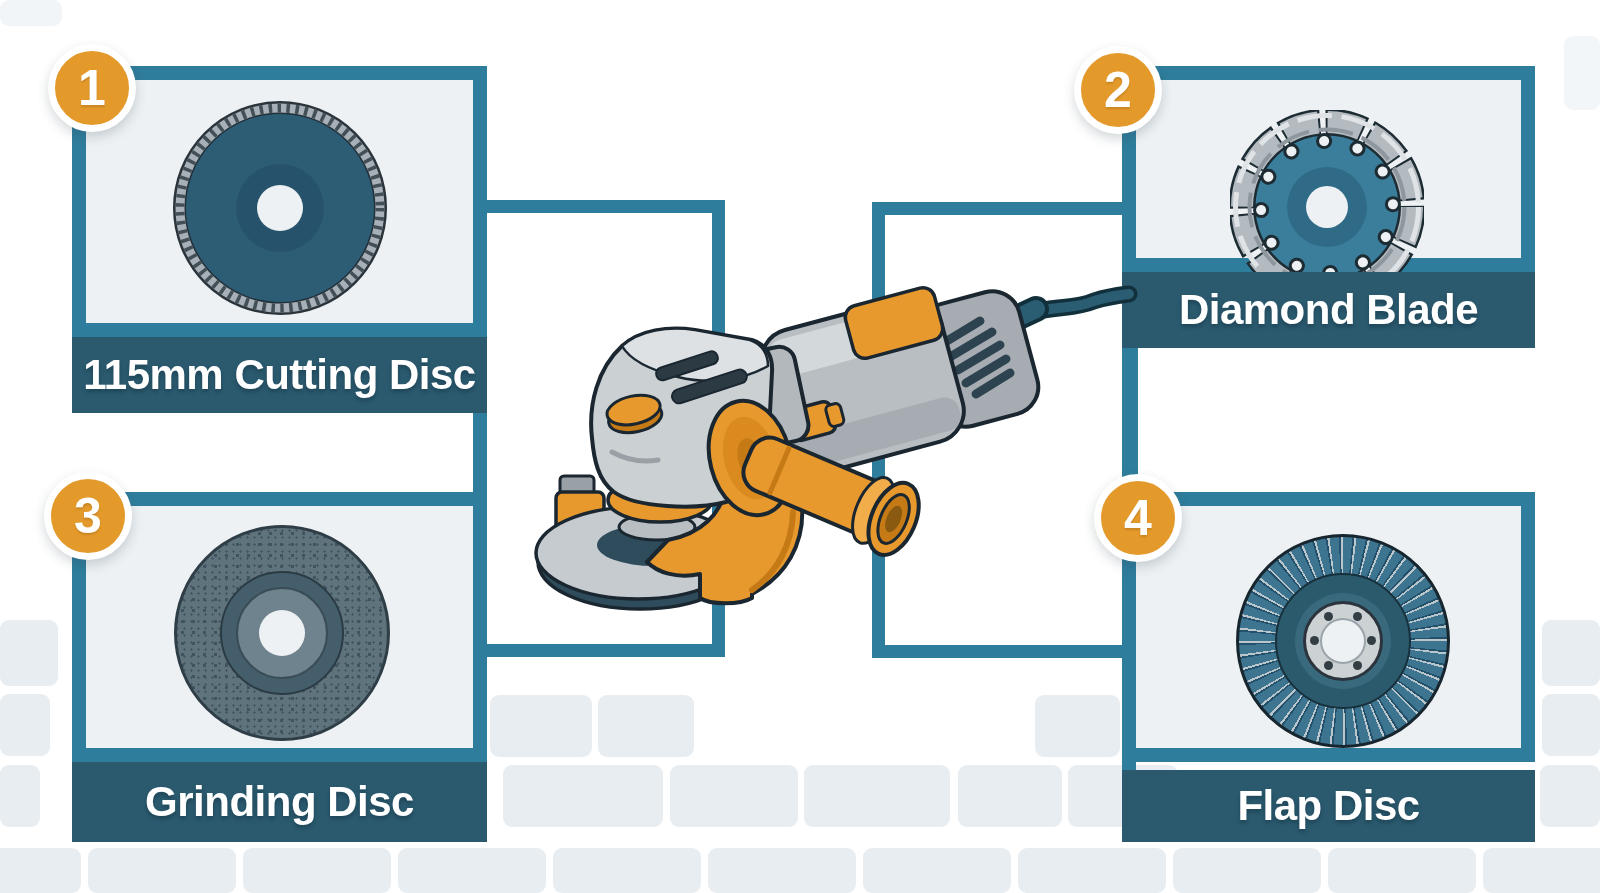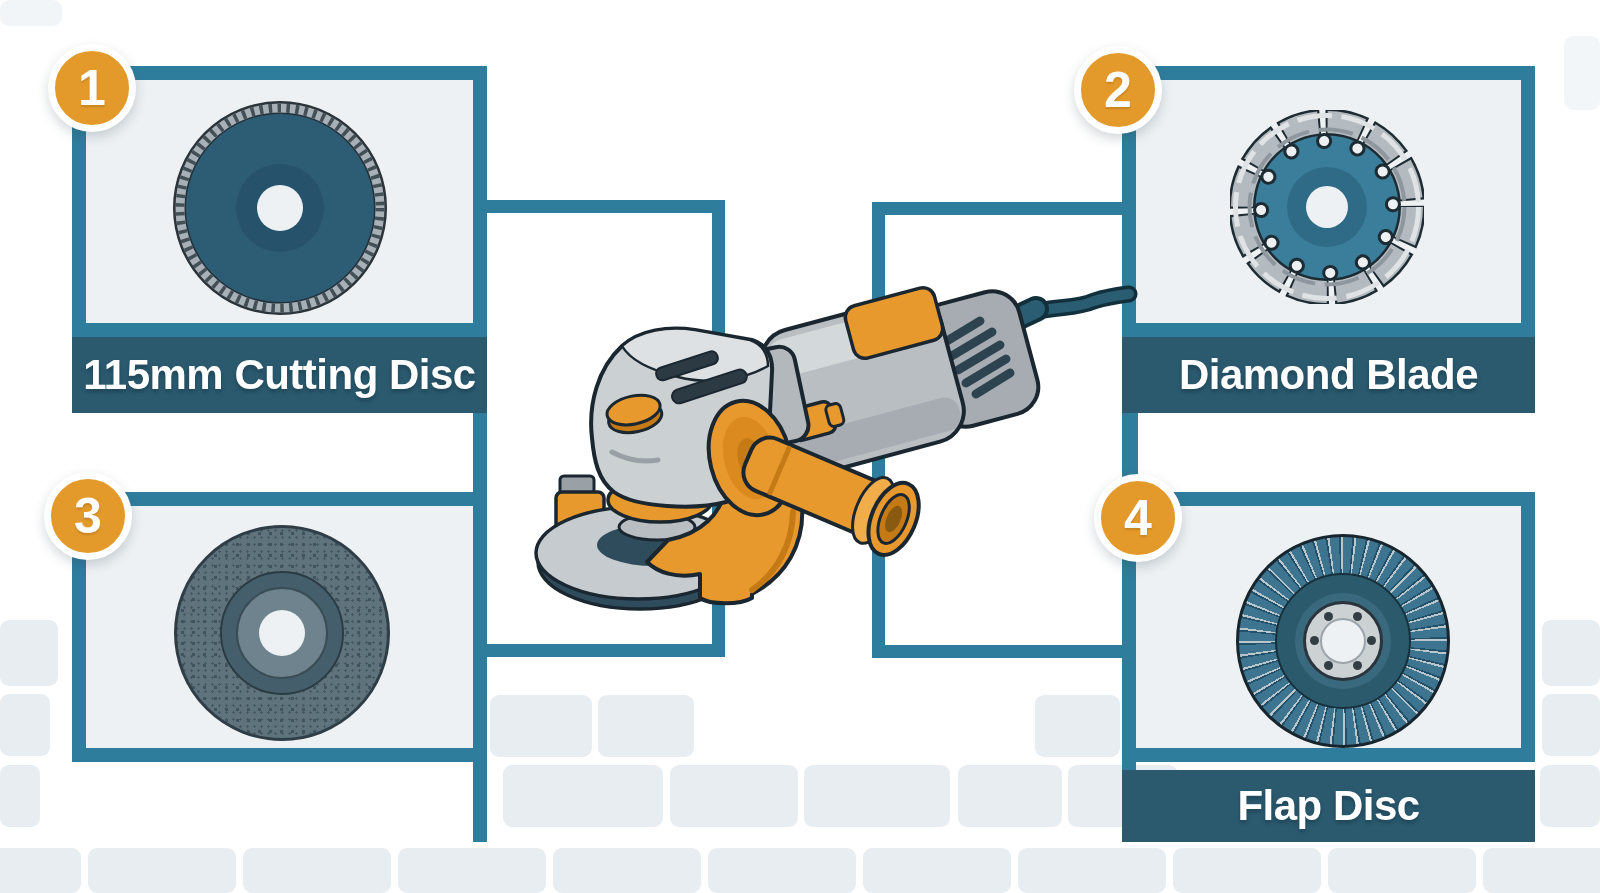--- a/index.html
+++ b/index.html
@@ -99,21 +99,21 @@
           <circle r="100" fill="none" stroke="#a7b0b6" stroke-width="9"></circle>
           <circle r="100" fill="none" stroke="#434f56" stroke-width="9" stroke-dasharray="3.5 5.5"></circle>
           <circle r="44" fill="#26536b"></circle>
           <circle r="23" fill="#edf1f4"></circle>
         </svg>
       </div>
     </div>
     <div class="panel-label">115mm Cutting Disc</div>
   </div>
 
-  <div class="panel" style="left:1122px;top:66px;width:413px;height:347px;">
+  <div class="panel" style="left:1122px;top:66px;width:413px;height:282px;">
     <div class="panel-art">
       <div class="disc-wrap" style="left:94px;top:30px;width:194px;height:194px;">
         <svg width="194" height="194" viewBox="-97 -97 194 194">
           <circle r="78" fill="#3a7e9c" stroke="#1d2b33" stroke-width="3"></circle>
           <g transform="rotate(24)">
             <circle r="75" fill="none" stroke="#edf1f4" stroke-width="30" stroke-dasharray="7 32.27"></circle>
           </g>
           <g transform="rotate(27)">
             <circle r="66" fill="none" stroke="#1d2b33" stroke-width="16" stroke-dasharray="0.1 34.46" stroke-linecap="round"></circle>
             <circle r="66" fill="none" stroke="#edf1f4" stroke-width="10" stroke-dasharray="0.1 34.46" stroke-linecap="round"></circle>
@@ -132,20 +132,21 @@
 
   <div class="panel" style="left:72px;top:492px;width:415px;height:350px;">
     <div class="panel-art" style="bottom:80px;">
       <div class="disc-wrap" style="left:88px;top:19px;width:216px;height:216px;">
         <div class="grind-outer" style="left:0;top:0;width:216px;height:216px;"></div>
         <div class="circ" style="left:46px;top:46px;width:124px;height:124px;background:#445f6b;border:2px solid #2b3b44;"></div>
         <div class="circ" style="left:62px;top:62px;width:92px;height:92px;background:#6e838d;border:2px solid #3a4c55;"></div>
         <div class="circ" style="left:85px;top:85px;width:46px;height:46px;background:#edf1f4;"></div>
       </div>
     </div>
+    <div class="panel-label" style="height:80px;">Grinding Disc</div>
   </div>
 
   <div class="panel" style="left:1122px;top:492px;width:413px;height:350px;">
     <div class="panel-art" style="bottom:80px;">
       <div class="disc-wrap" style="left:100px;top:28px;width:214px;height:214px;">
         <div class="flap-outer" style="left:0;top:0;width:214px;height:214px;"></div>
         <div class="circ" style="left:39px;top:39px;width:136px;height:136px;background:#2a5a6c;border:2px solid #17303b;"></div>
         <div class="circ" style="left:59px;top:59px;width:96px;height:96px;background:#38697c;"></div>
         <div class="circ" style="left:67px;top:67px;width:80px;height:80px;background:#ccd1d4;border:3px solid #2b343c;"></div>
         <div class="bolt" style="left:131px;top:102px;"></div>

